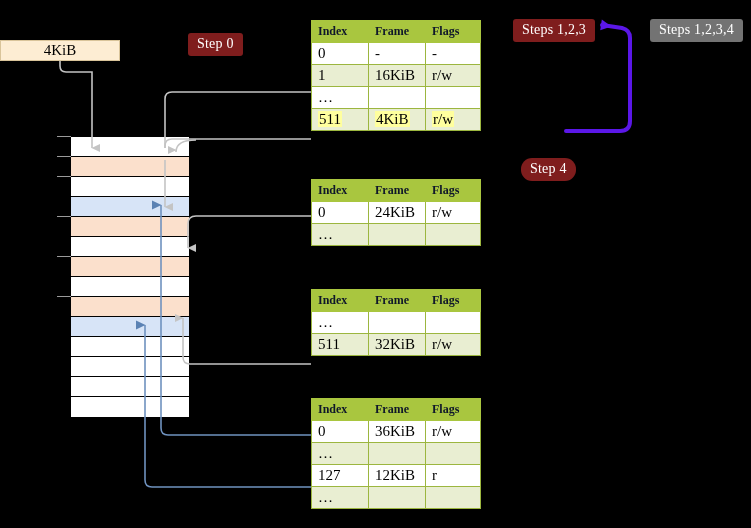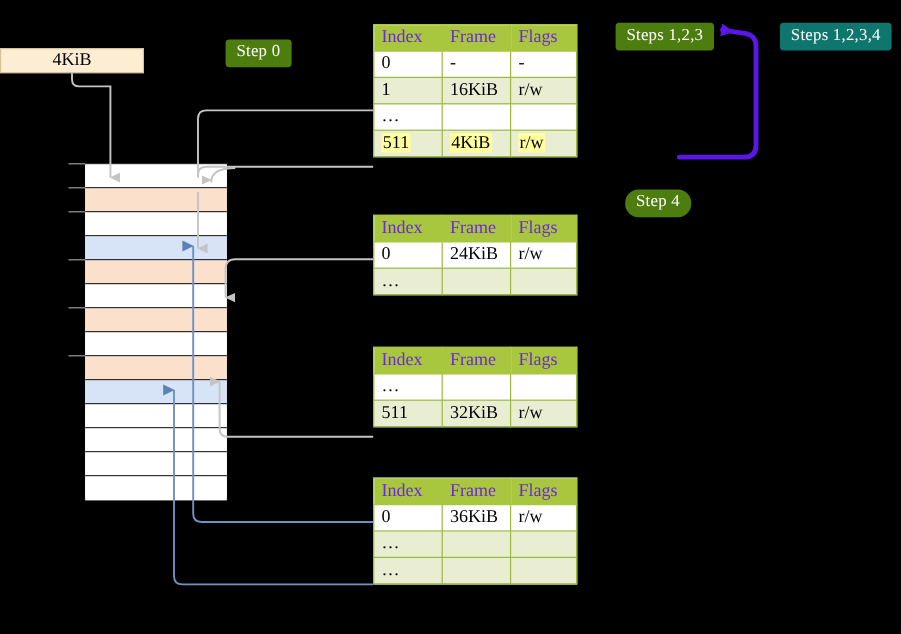--- a/index.html
+++ b/index.html
@@ -16,22 +16,22 @@
   .badge{
     position:absolute;
     color:#ffffff;
     font-size:14px;
     line-height:14px;
     padding:4px 9px 5px 9px;
     border-radius:3px;
     white-space:nowrap;
     letter-spacing:.2px;
   }
-  .badge-red{background:#4d7c0f;box-shadow:0 1px 0 rgba(0,0,0,.4);}
-  .badge-blue{background:#0f766e;}
+  .badge-red{background:#7f1d1d;box-shadow:0 1px 0 rgba(0,0,0,.4);}
+  .badge-blue{background:#737373;}
 
   #badge-steps123{left:513px;top:19px;}
   #badge-steps1234{left:650px;top:19px;}
   #badge-step0{left:188px;top:33px;}
   #badge-step4{left:521px;top:158px;border-radius:11px;}
 
   
   #kib-box{
     position:absolute;left:0px;top:40px;width:120px;height:21px;
     background:#fdedd3;border:1px solid #d9c49a;
@@ -71,23 +71,23 @@
     border:1px solid #9cb63f;
     padding:2px 6px;
     height:22px;
     box-sizing:border-box;
     text-align:left;
     vertical-align:middle;
     font-weight:normal;
   }
   .ptable thead th{
     background:#a9c63f;
-    color:#6d28d9;
-    font-weight:normal;
-    font-size:15px;
+    color:#0f172a;
+    font-weight:bold;
+    font-size:12px;
     border-color:#a9c63f;
   }
   .ptable tbody tr.alt td{background:#e9eed2;}
   .ptable tbody tr.plain td{background:#ffffff;}
   .col-idx{width:57px;}
   .col-frm{width:57px;}
   .col-flg{width:55px;}
   .hl{background:#ffff9e;padding:0 1px;}
   .ellip{letter-spacing:1px;}
 
@@ -223,20 +223,25 @@
       <tr class="plain">
         <td>0</td>
         <td>36KiB</td>
         <td>r/w</td>
       </tr>
       <tr class="alt">
         <td class="ellip">…</td>
         <td></td>
         <td></td>
       </tr>
+      <tr class="plain">
+        <td>127</td>
+        <td>12KiB</td>
+        <td>r</td>
+      </tr>
       <tr class="alt">
         <td class="ellip">…</td>
         <td></td>
         <td></td>
       </tr>
     </tbody>
   </table>
 
   <svg id="wires" viewBox="0 0 751 528">
     <defs>

